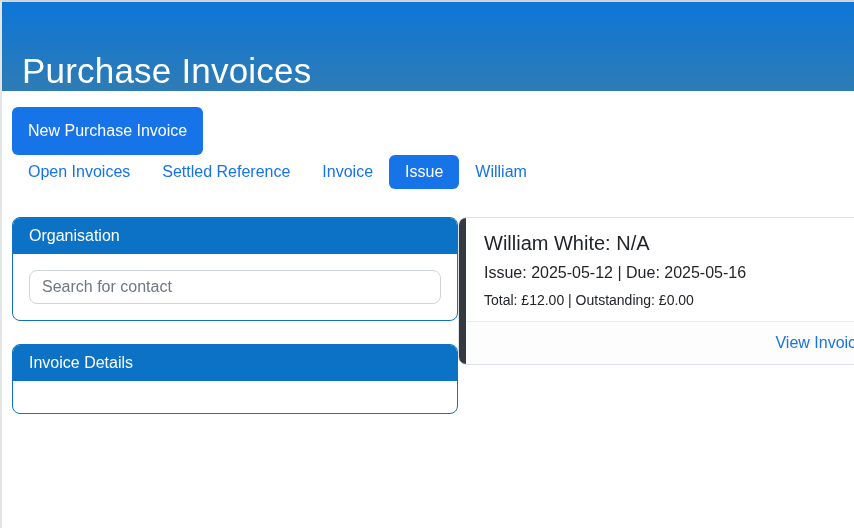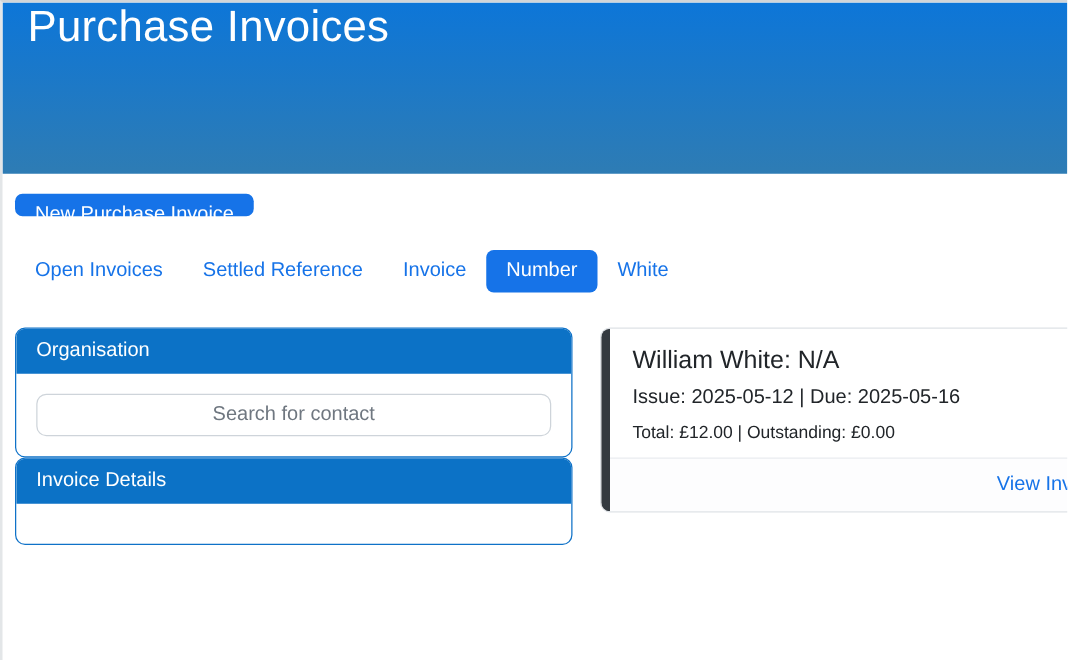--- a/index.html
+++ b/index.html
@@ -12,24 +12,24 @@
   }
   .page {
     width: 854px; height: 528px;
     border-top: 2px solid #d2d5d8;
     border-left: 2px solid #e3e6e8;
     overflow: hidden;
   }
 
   
   .page-header {
-    height: 137px;
+    height: 89px;
     background: linear-gradient(180deg, #0d76d8 0%, #2e7cb4 100%);
     display: flex;
-    align-items: flex-start;
+    align-items: flex-end;
     padding: 0 20px;
   }
   .page-header h1 {
     color: #ffffff;
     font-size: 35px;
     font-weight: 400;
     letter-spacing: 0.2px;
   }
 
   
@@ -38,27 +38,26 @@
   .btn-primary {
     margin-top: 16px;
     display: inline-block;
     background: #1673e8;
     color: #ffffff;
     font-size: 16px;
     font-family: "Liberation Sans", sans-serif;
     border: none;
     border-radius: 6px;
     padding: 8px 16px;
-    height: 18px;
+    height: 48px;
     cursor: pointer;
   }
 
   
   .tabs {
-    margin-top: 19px;
     display: flex;
     align-items: flex-start;
   }
   .tab-link {
     font-size: 16px;
     color: #1673e8;
     text-decoration: none;
     padding: 8px 16px;
     border-radius: 6px;
     cursor: pointer;
@@ -67,31 +66,30 @@
   .tab-link.active {
     background: #1673e8;
     color: #ffffff;
   }
 
   
   .main-row {
     display: flex;
     align-items: flex-start;
     margin-top: 28px;
-    gap: 22px;
   }
   .left-col { width: 446px; flex: 0 0 446px; }
 
   .card {
     border: 1px solid #0f72c8;
     border-radius: 8px;
     background: #ffffff;
     overflow: hidden;
   }
-  .card + .card { }
+  .card + .card { margin-top: 23px; }
   .card-header {
     background: #0c72c6;
     color: #ffffff;
     font-size: 16px;
     padding: 9px 16px;
   }
   .card-body { padding: 16px; }
   .form-label {
     display: block;
     font-size: 16px;
@@ -101,21 +99,20 @@
   .form-control {
     width: 100%;
     height: 34px;
     border: 1px solid #ced4da;
     border-radius: 8px;
     padding: 0 12px;
     font-size: 16px;
     font-family: "Liberation Sans", sans-serif;
     color: #212529;
     outline: none;
-    text-align: center;
   }
   .form-control::placeholder { color: #6f7780; }
 
   
   .invoice-card {
     position: relative;
     width: 424px;
     flex: 0 0 424px;
     border: 1px solid #dee2e6;
     border-radius: 8px;
@@ -168,22 +165,22 @@
   </div>
 
   <div class="content">
 
     <button class="btn-primary">New Purchase Invoice</button>
 
     <nav class="tabs">
       <a class="tab-link">Open Invoices</a>
       <a class="tab-link">Settled Reference</a>
       <a class="tab-link">Invoice</a>
-      <a class="tab-link active">Number</a>
-      <a class="tab-link">White</a>
+      <a class="tab-link active">Issue</a>
+      <a class="tab-link">William</a>
     </nav>
 
     <div class="main-row">
 
       <div class="left-col">
 
         <div class="card">
           <div class="card-header">Organisation</div>
           <div class="card-body">
             <input type="text" class="form-control" placeholder="Search for contact" style="">

